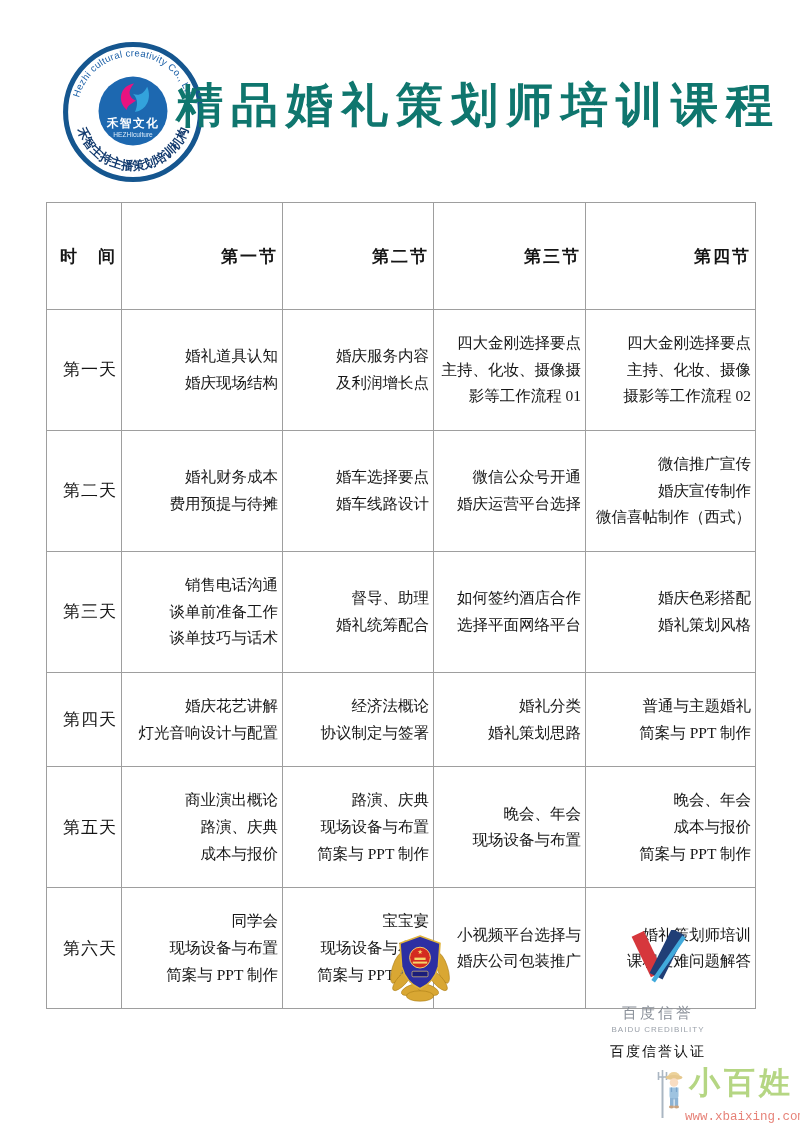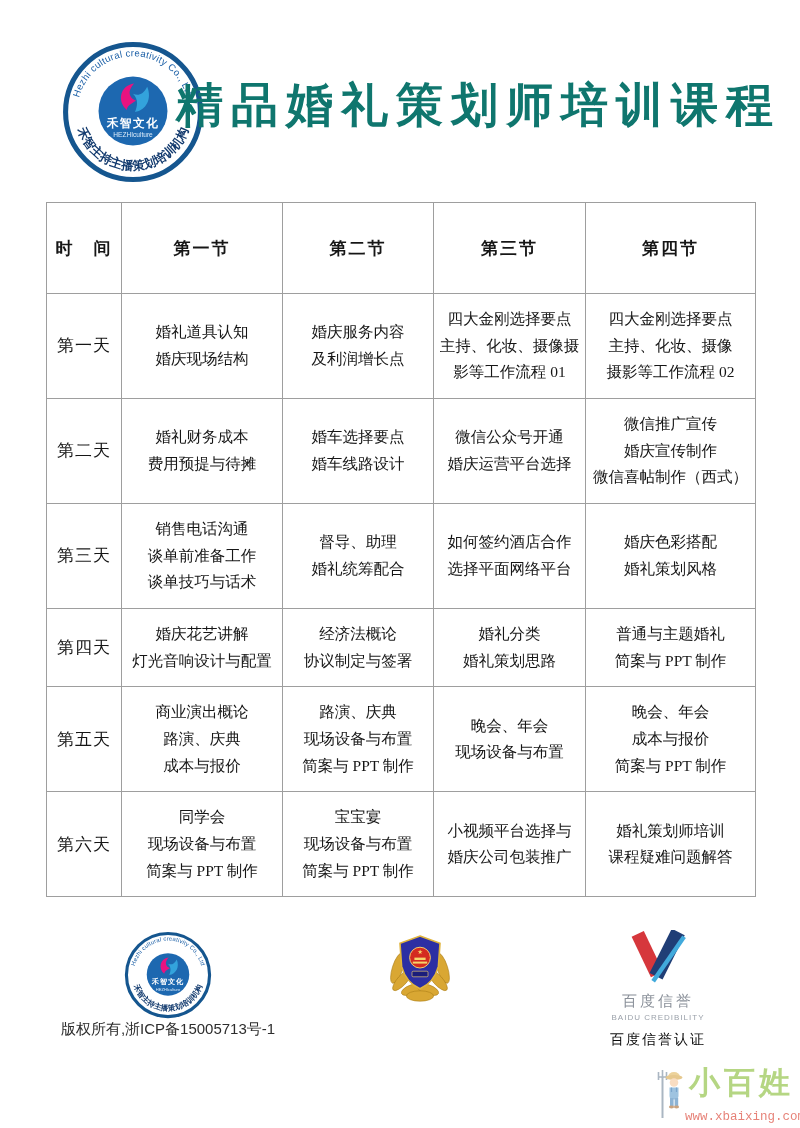--- a/index.html
+++ b/index.html
@@ -9,41 +9,41 @@
   }
   
   .logo-main{position:absolute;left:60px;top:39px;width:146px;height:146px;}
   .page-title{
     position:absolute;left:176px;top:74px;width:576px;margin:0;text-align:center;
     font-size:47px;font-weight:bold;letter-spacing:8px;color:#0f766e;white-space:nowrap;
   }
   
   table.course{position:absolute;left:46px;top:202px;border-collapse:collapse;table-layout:fixed;}
   table.course th,table.course td{
-    border:1px solid #9e9e9e;text-align:center;vertical-align:middle;padding:12px 4px;font-family:Liberation Serif, serif;
+    border:1px solid #9e9e9e;text-align:right;vertical-align:middle;padding:20px 4px;font-family:Liberation Serif, serif;
   }
   table.course thead th{height:66px;font-size:17px;font-weight:bold;letter-spacing:2px;}
   td.day{font-size:17px;letter-spacing:1px;}
   td.cell{font-size:15.5px;line-height:1.72;white-space:pre-line;}
   tbody tr:nth-child(1){height:95px;}
   tbody tr:nth-child(2){height:96px;}
   tbody tr:nth-child(3){height:90px;}
   tbody tr:nth-child(4){height:78px;}
   tbody tr:nth-child(5){height:96px;}
   tbody tr:nth-child(6){height:93px;}
   
   .footer-block{position:absolute;text-align:center;font-family:"Liberation Sans","DejaVu Sans",sans-serif;}
   .footer-left{left:60px;top:930px;width:216px;}
   .footer-left .logo-wrap{height:90px;}
   .copyright{font-size:15px;color:#2d2d2d;}
   .footer-center{left:300px;top:926px;width:240px;}
   .footer-center .badge-wrap{height:84px;}
   .police-text{margin-top:12px;font-size:17px;font-weight:bold;color:#0b0b0b;}
   .footer-right{left:572px;top:930px;width:172px;}
-  .baidu-cn{font-size:15px;color:#8a9099;letter-spacing:3px;margin-top:2px;}
+  .baidu-cn{font-size:15px;color:#8a9099;letter-spacing:3px;margin-top:14px;}
   .baidu-en{font-size:8px;color:#9ba1aa;letter-spacing:1px;margin-top:2px;}
   .baidu-cert{font-size:14px;color:#0b0b0b;letter-spacing:2px;margin-top:9px;}
   
   .watermark{position:absolute;right:3px;bottom:4px;width:140px;height:60px;}
   .wm-farmer{position:absolute;left:0;bottom:2px;}
   .wm-name{
     position:absolute;left:32px;top:-2px;font-size:31px;font-weight:bold;color:#a9cf6e;
     letter-spacing:4px;white-space:nowrap;opacity:.85;
   }
   .wm-url{
@@ -166,28 +166,20 @@
 现场设备与布置
 简案与 PPT 制作</td>
         <td class="cell">小视频平台选择与
 婚庆公司包装推广</td>
         <td class="cell">婚礼策划师培训
 课程疑难问题解答</td>
       </tr>
     </tbody>
   </table>
 
-  <div class="footer-block footer-left">
-    <div class="logo-wrap">
-      <svg width="90" height="90" viewBox="0 0 144 144">
-        <use href="#hezhi-logo-group"></use>
-      </svg>
-    </div>
-    <div class="copyright">版权所有,浙ICP备15005713号-1</div>
-  </div>
 
   <div class="footer-block footer-center">
     <div class="badge-wrap">
       <svg width="80" height="84" viewBox="0 0 100 100">
         <g fill="#d9a733" stroke="#a97c16" stroke-width="0.7">
           <ellipse cx="22" cy="50" rx="6.5" ry="20" transform="rotate(18 22 50)"></ellipse>
           <ellipse cx="28" cy="65" rx="6" ry="17" transform="rotate(42 28 65)"></ellipse>
           <ellipse cx="40" cy="77" rx="6" ry="14" transform="rotate(70 40 77)"></ellipse>
           <ellipse cx="78" cy="50" rx="6.5" ry="20" transform="rotate(-18 78 50)"></ellipse>
           <ellipse cx="72" cy="65" rx="6" ry="17" transform="rotate(-42 72 65)"></ellipse>

